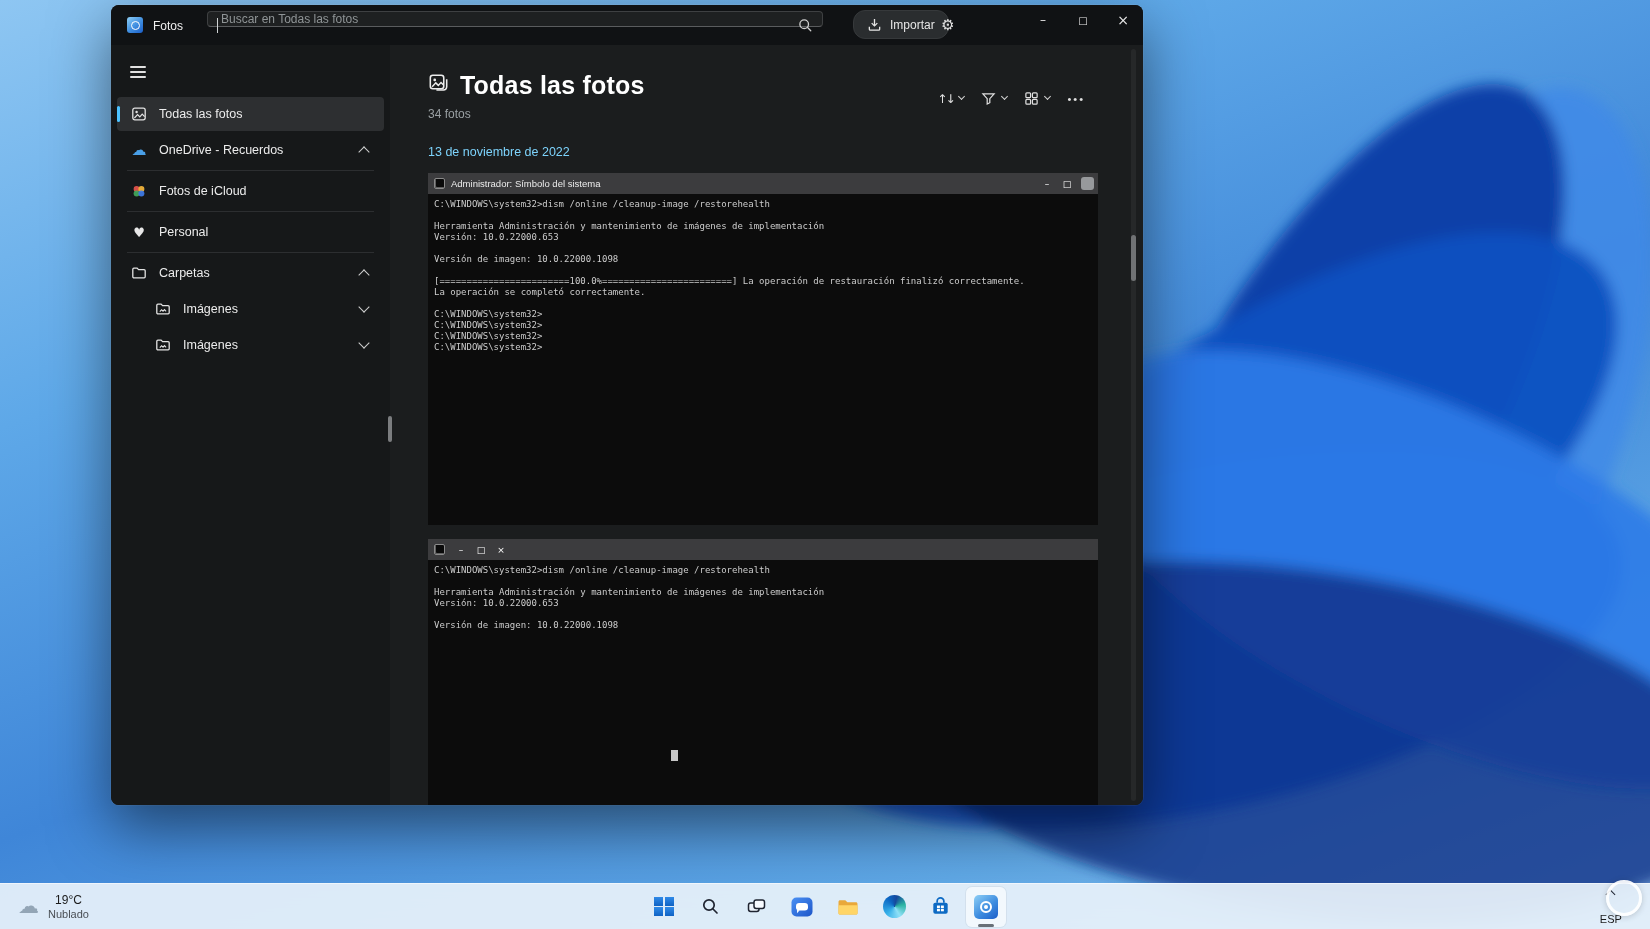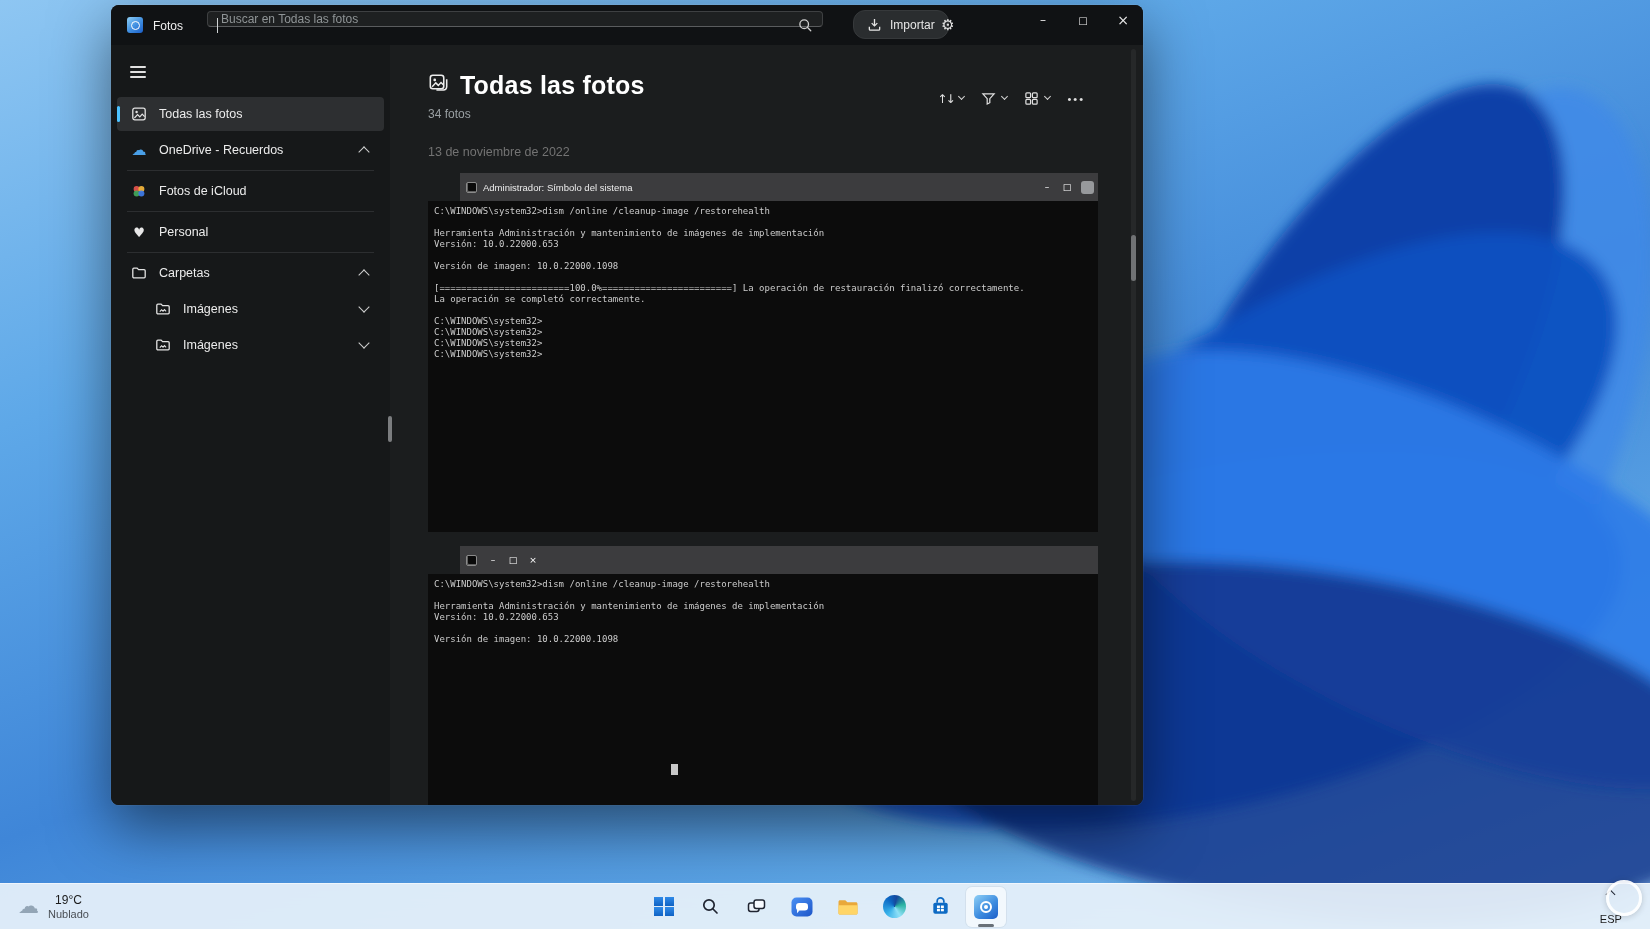--- a/index.html
+++ b/index.html
@@ -64,26 +64,26 @@
   
   .content{position:relative;flex:1;background:#1b1d1e;overflow:hidden;}
   .content-header{padding:26px 0 0 38px;}
   .title-row{display:flex;align-items:center;gap:11px;}
   .title-row h1{margin:0;font-size:25px;font-weight:700;color:#fff;letter-spacing:.2px;}
   .photo-count{margin-top:7px;font-size:12px;color:#9aa0a3;}
   .toolbar{position:absolute;top:46px;right:58px;display:flex;align-items:center;gap:17px;color:#e0e0e0;}
   .tb-btn{display:flex;align-items:center;gap:6px;}
   .sort-glyph{font-size:12px;letter-spacing:-2px;color:#e0e0e0;}
   .more-glyph{font-size:11px;letter-spacing:2px;color:#e0e0e0;}
-  .date-header{margin:24px 0 0 38px;font-size:12.5px;color:#737373;}
+  .date-header{margin:24px 0 0 38px;font-size:12.5px;color:#7dd3fc;}
   .photo-grid{margin-left:38px;width:670px;}
   .photo-card{margin-top:14px;position:relative;}
 
   
-  .cmd-titlebar{height:28px;background:#3c3c3e;display:flex;align-items:center;gap:6px;padding-left:6px;margin-left:32px;}
+  .cmd-titlebar{height:21px;background:#3c3c3e;display:flex;align-items:center;gap:6px;padding-left:6px;}
   .cmd-icon{width:11px;height:11px;flex:none;background:#0a0a0a;border:1px solid #8a8a8a;border-radius:2px;
     box-shadow:inset 1px -1px 0 rgba(255,255,255,.35);}
   .cmd-title{flex:1;font-size:9.5px;color:#ededed;white-space:nowrap;overflow:hidden;}
   .cmd-controls{display:flex;align-items:center;flex:none;}
   .cmd-controls .glyph{width:20px;text-align:center;font-size:9px;color:#fff;}
   .gray-box{width:13px;height:13px;background:#97999c;border-radius:3px;margin:0 4px 0 4px;}
   .cmd-body{position:relative;background:#0c0c0c;padding:5px 6px;
     font-family:"DejaVu Sans Mono",monospace;font-size:9px;line-height:11px;color:#cccccc;overflow:hidden;}
   .cmd-body-1{height:331px;}
   .cmd-body-2{height:300px;}

